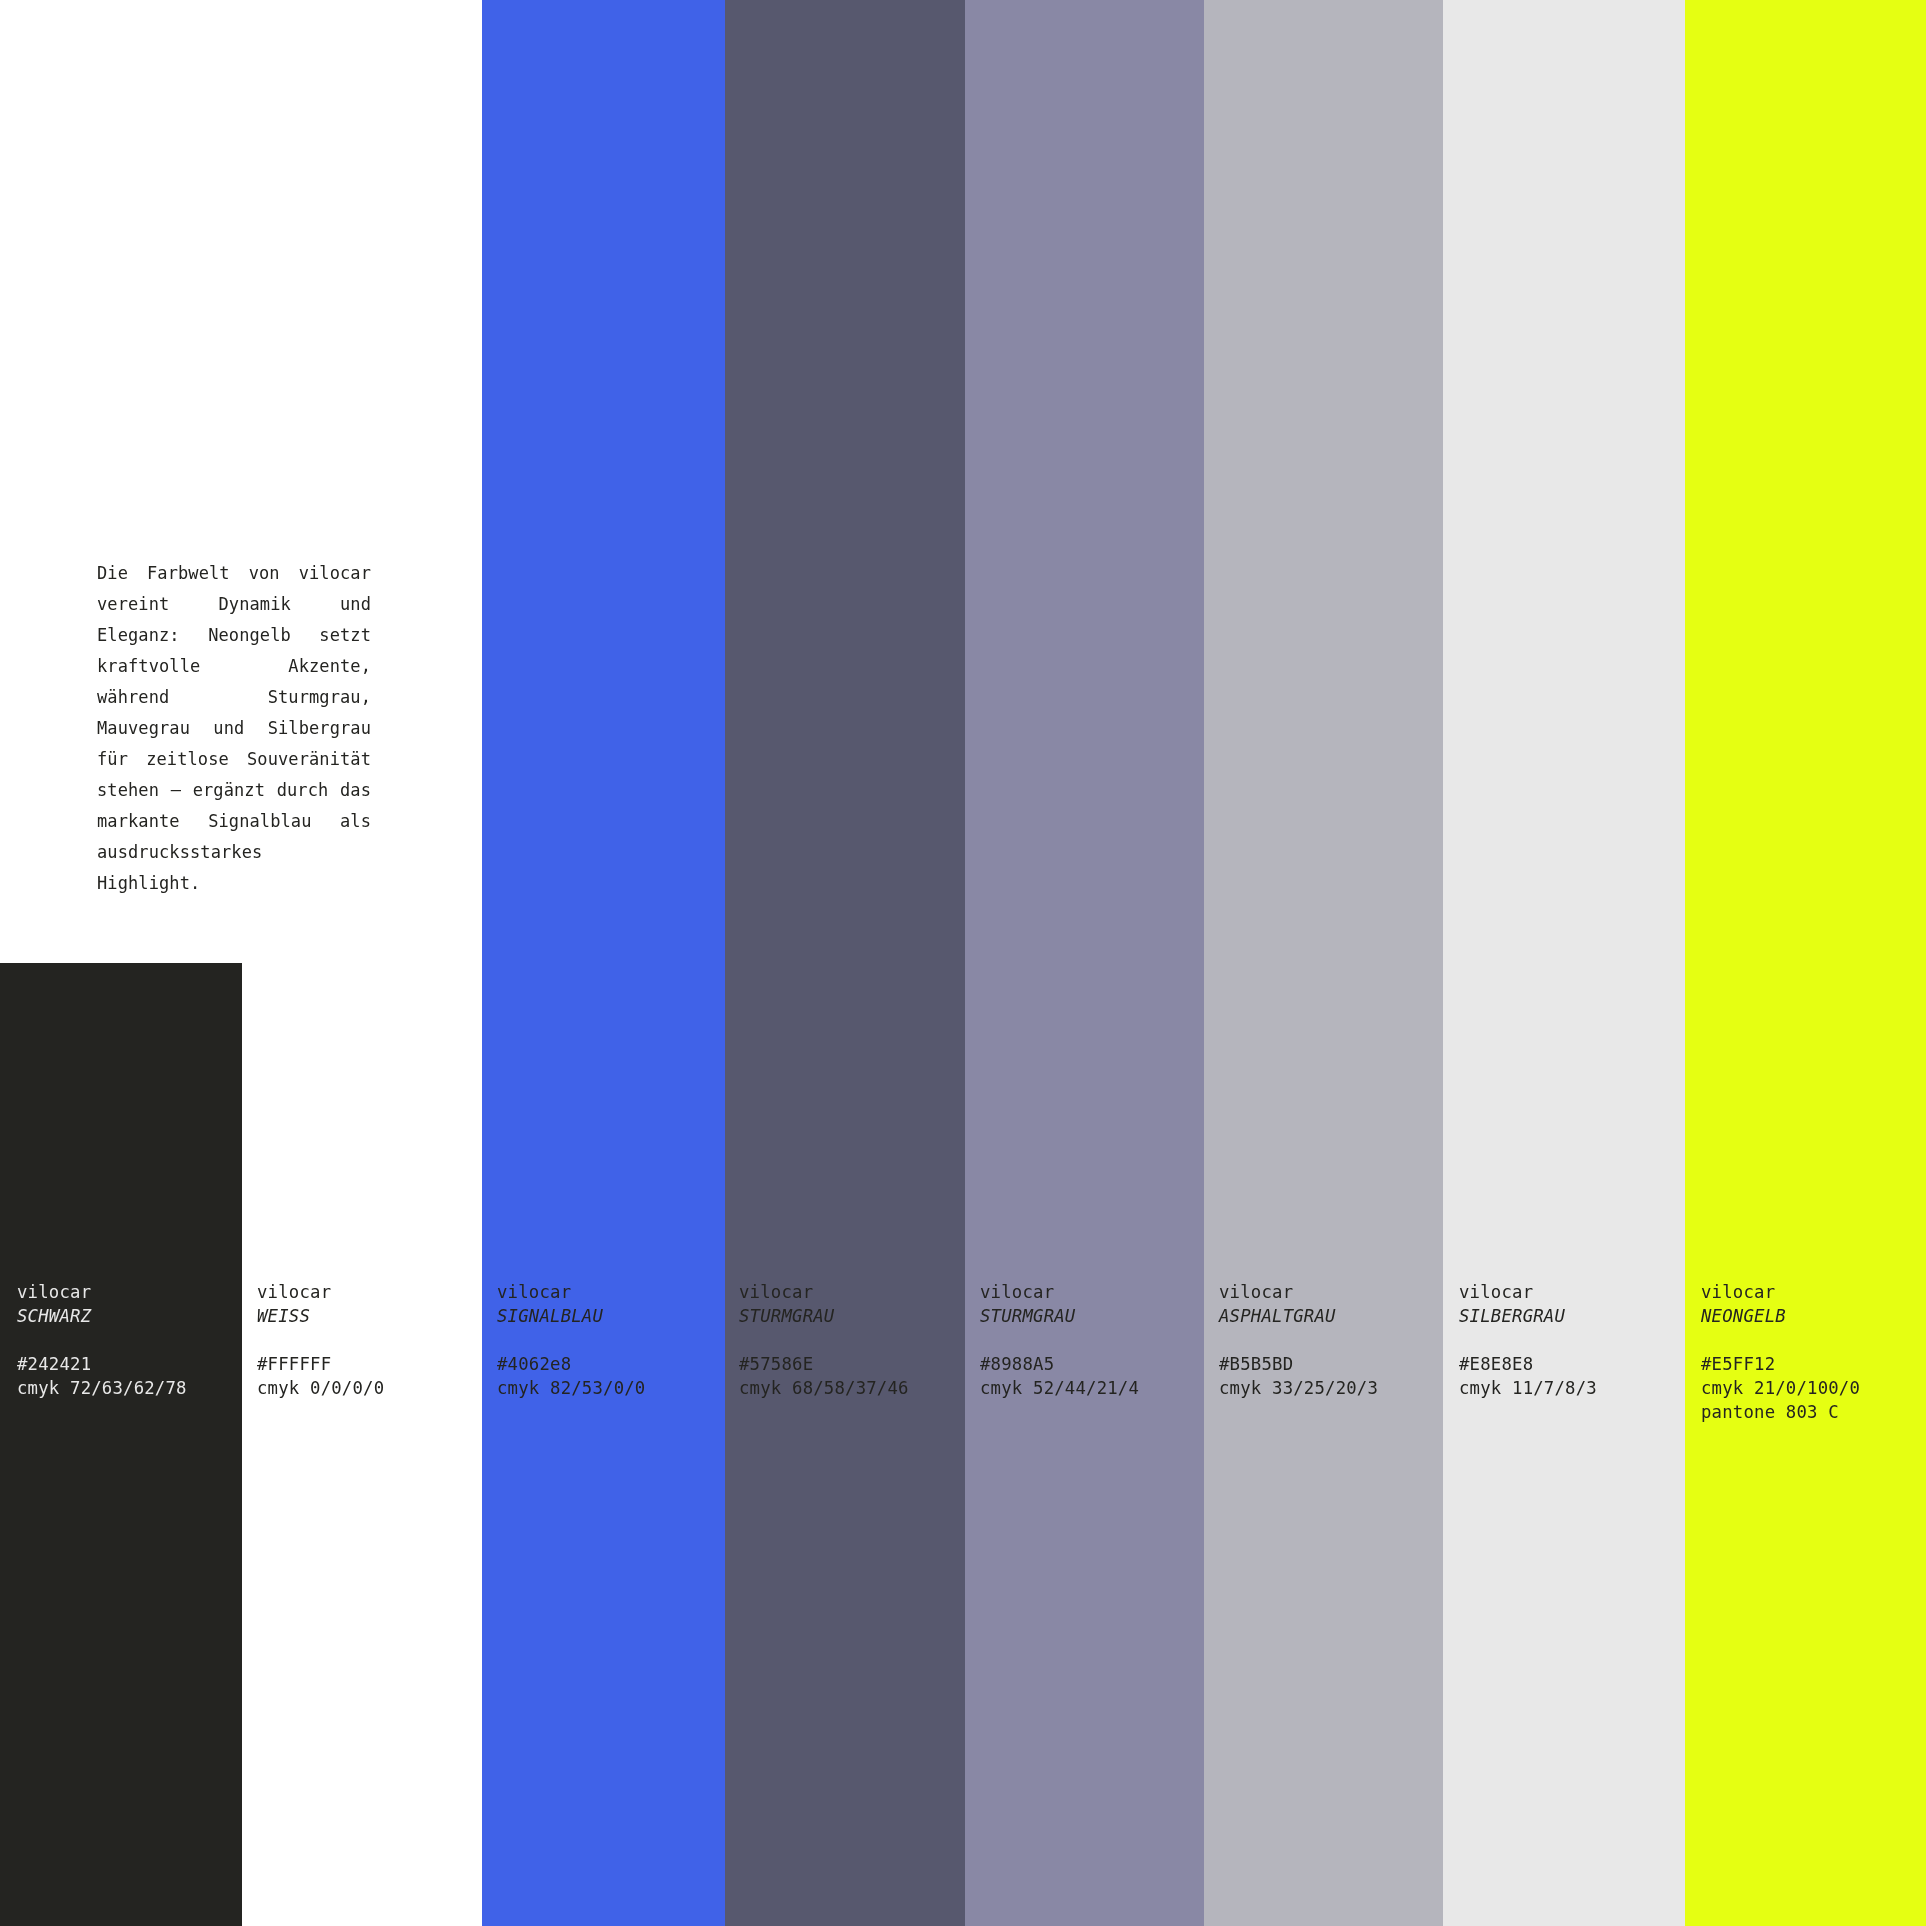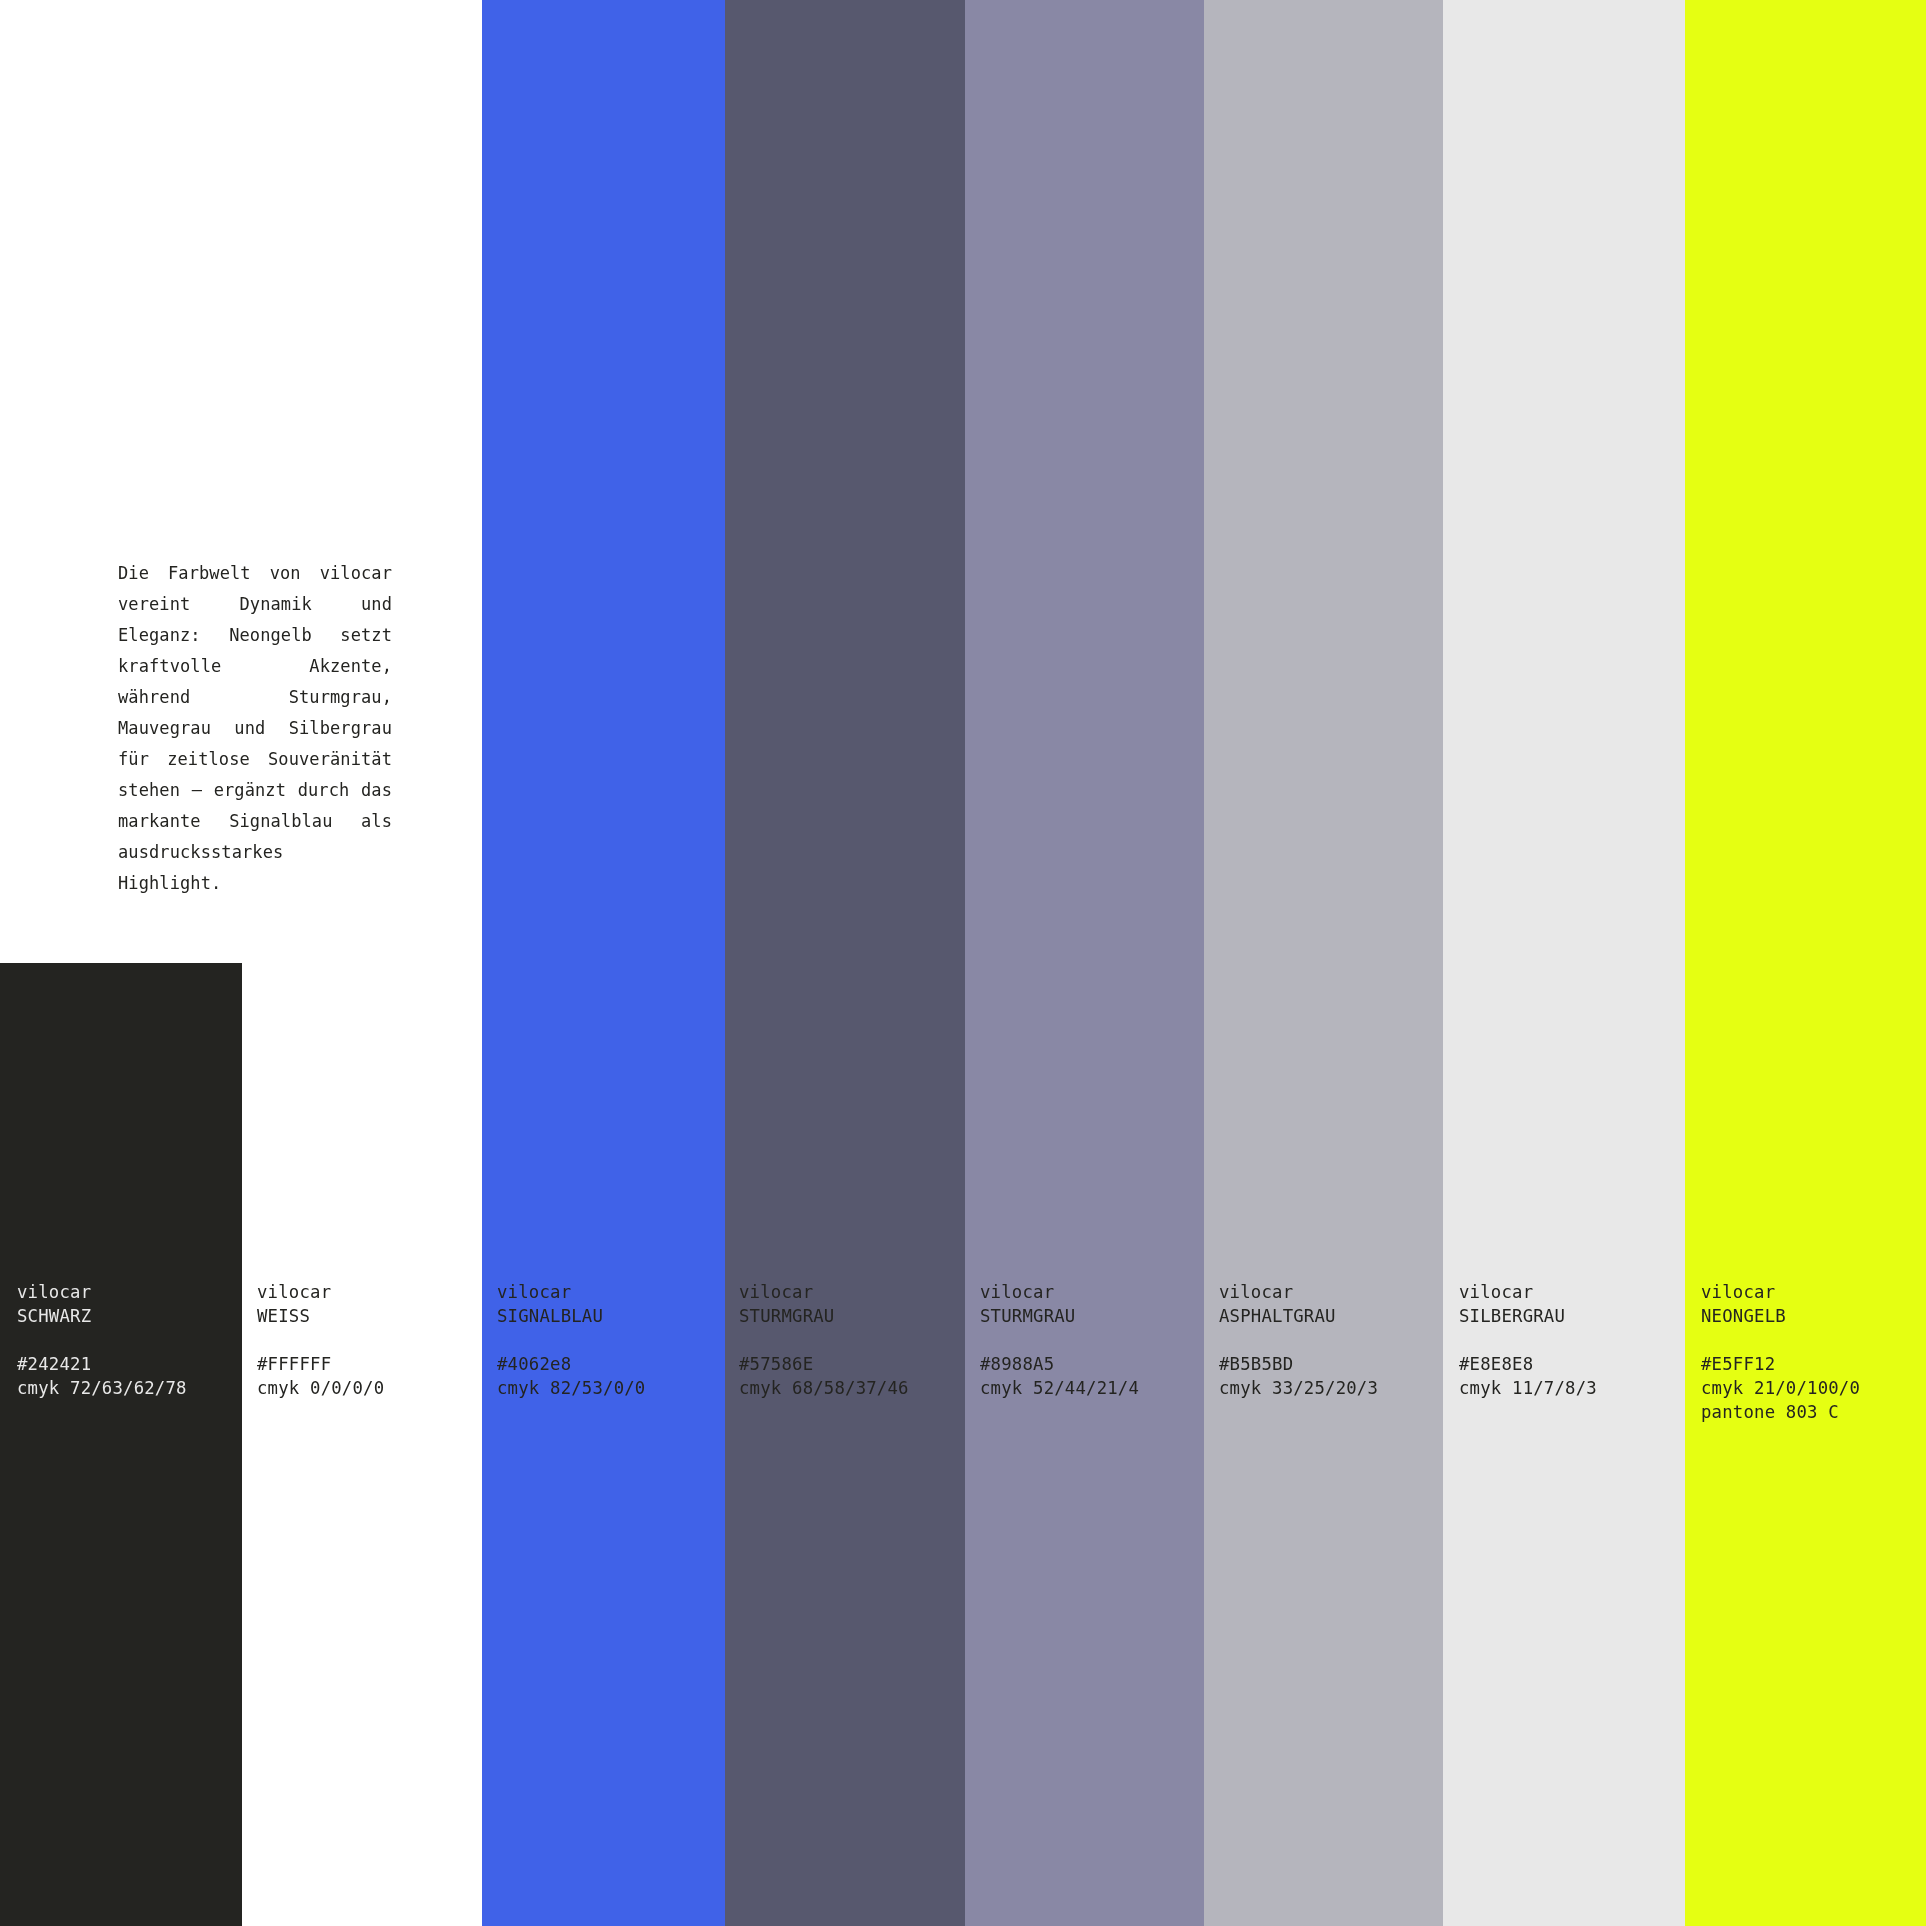--- a/index.html
+++ b/index.html
@@ -24,21 +24,21 @@
   }
 
   
   .block-swatch {
     position: absolute;
   }
 
   
   #intro {
     position: absolute;
-    left: 118px;
+    left: 97px;
     top: 558px;
     width: 274px;
     font-size: 17px;
     line-height: 31px;
     letter-spacing: 0.1px;
     text-align: justify;
     text-align-last: left;
     color: #242421;
     white-space: pre-wrap;
   }
@@ -46,21 +46,21 @@
   
   .label {
     position: absolute;
     top: 1280px;
     font-size: 17.3px;
     line-height: 24px;
     letter-spacing: 0.2px;
     white-space: pre;
   }
   .label .brand { display: block; }
-  .label .name  { display: block; }
+  .label .name  { display: block; font-style: italic; }
   .label .spacer { display: block; height: 24px; }
   .label .hex   { display: block; }
   .label .cmyk  { display: block; text-align: center; }
   .label .pantone { display: block; }
 </style>
 </head>
 <body>
 
 <div id="page">
 

